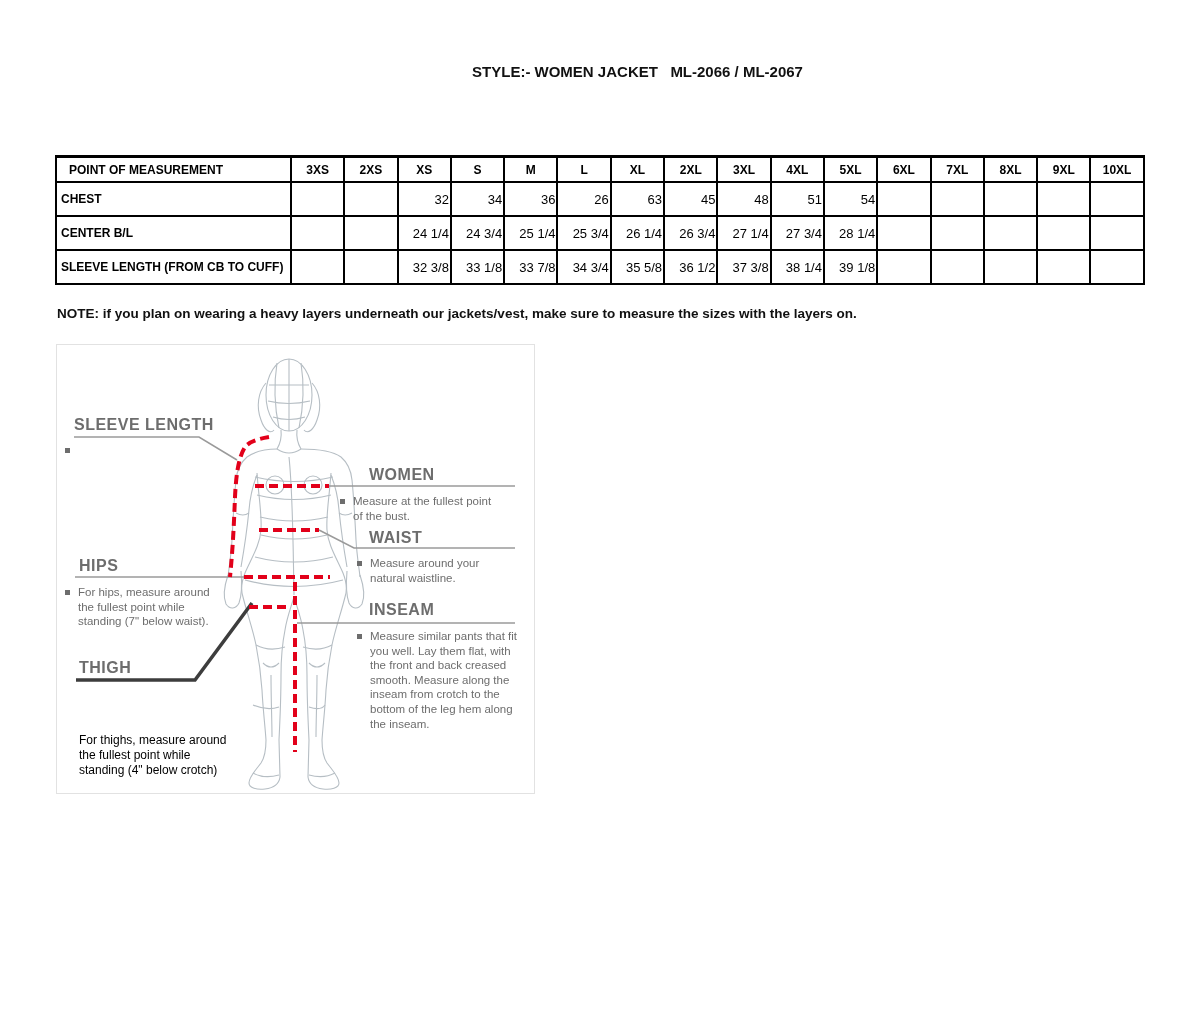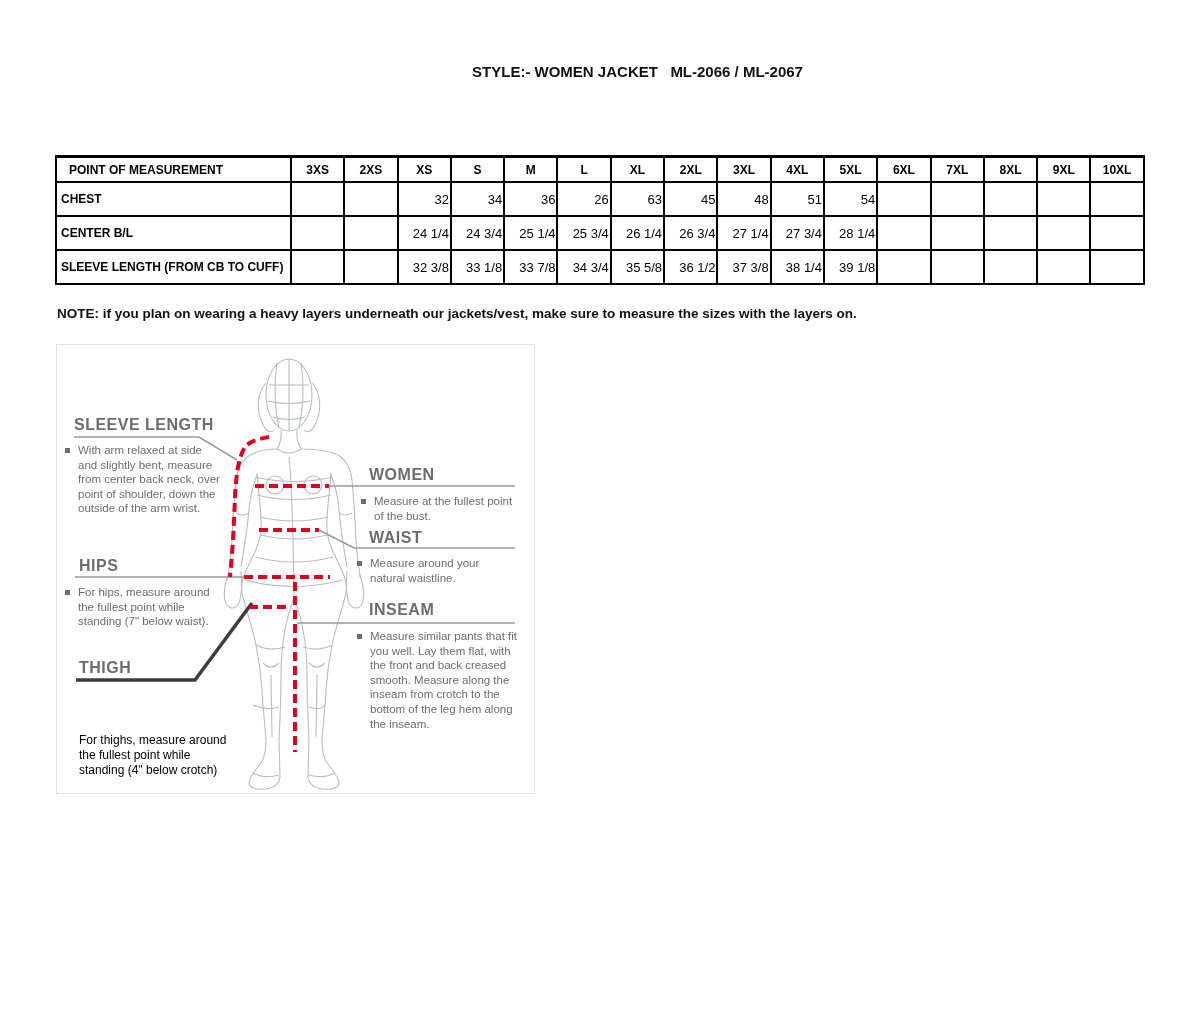--- a/index.html
+++ b/index.html
@@ -248,36 +248,35 @@
       <path d="M202,185 L262,185"></path>
       <path d="M187,232 L273,232"></path>
       <path d="M192,262 L230,262"></path>
       <path d="M238,237 L238,407"></path>
     </g>
   </svg>
 
   <div class="dg-head" style="left:17px;top:71px;">SLEEVE LENGTH</div>
   <div class="dg-desc bulleted" style="left:8px;top:98px;width:142px;">
     <span class="bullet"></span>
-    <span>With arm relaxed at side and slightly bent, measure from center back neck, over point of shoulder, down the outside of the arm wrist.</span>
   </div>
 
   <div class="dg-head" style="left:22px;top:212px;">HIPS</div>
   <div class="dg-desc bulleted" style="left:8px;top:240px;width:150px;">
     <span class="bullet"></span>
     <span>For hips, measure around the fullest point while standing (7" below waist).</span>
   </div>
 
   <div class="dg-head" style="left:22px;top:314px;">THIGH</div>
   <div class="dg-desc thigh-desc" style="left:22px;top:344px;width:160px;">
     <span>For thighs, measure around the fullest point while standing (4" below crotch)</span>
   </div>
 
   <div class="dg-head" style="left:312px;top:121px;">WOMEN</div>
-  <div class="dg-desc bulleted" style="left:304px;top:149px;width:140px;">
+  <div class="dg-desc bulleted" style="left:283px;top:149px;width:140px;">
     <span class="bullet"></span>
     <span>Measure at the fullest point of the bust.</span>
   </div>
 
   <div class="dg-head" style="left:312px;top:184px;">WAIST</div>
   <div class="dg-desc bulleted" style="left:300px;top:211px;width:140px;">
     <span class="bullet"></span>
     <span>Measure around your natural waistline.</span>
   </div>
 

